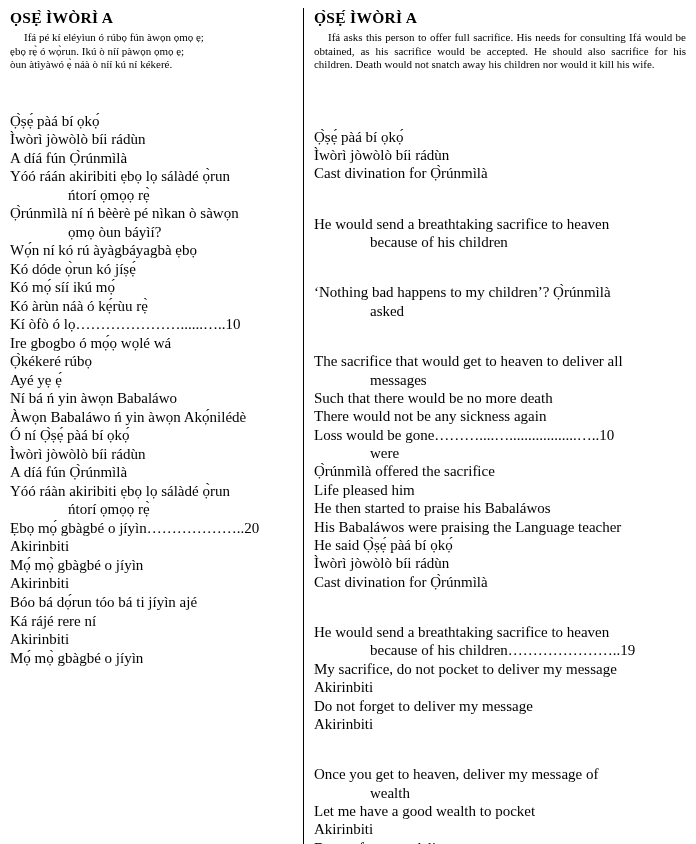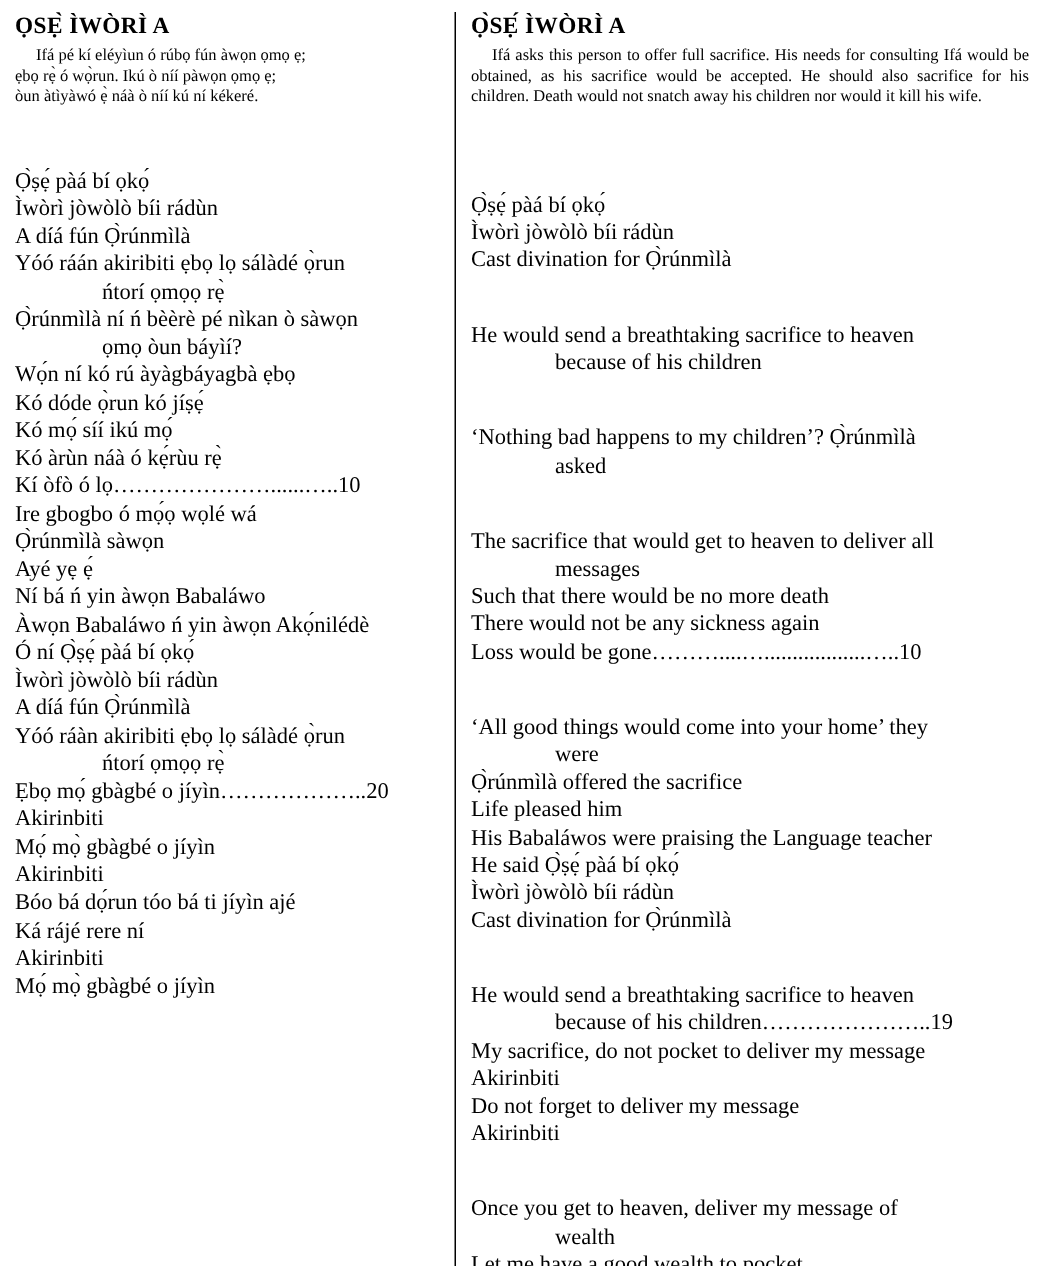--- a/index.html
+++ b/index.html
@@ -114,21 +114,21 @@
           <div class="line">Yóó ráán akiribiti ẹbọ lọ sálàdé ọ̀run</div>
           <div class="line indent">ńtorí ọmọọ rẹ̀</div>
           <div class="line">Ọ̀rúnmìlà ní ń bèèrè pé nìkan ò sàwọn</div>
           <div class="line indent">ọmọ òun báyìí?</div>
           <div class="line">Wọ́n ní kó rú àyàgbáyagbà ẹbọ</div>
           <div class="line">Kó dóde ọ̀run kó jíṣẹ́</div>
           <div class="line">Kó mọ́ síí ikú mọ́</div>
           <div class="line">Kó àrùn náà ó kẹ́rùu rẹ̀</div>
           <div class="line">Kí òfò ó lọ…………………......…..10</div>
           <div class="line">Ire gbogbo ó mọ́ọ wọlé wá</div>
-          <div class="line">Ọ̀rúnmìlà sàwọn</div>
+          <div class="line">Ọ̀kékeré rúbọ</div>
           <div class="line">Ayé yẹ ẹ́</div>
           <div class="line">Ní bá ń yin àwọn Babaláwo</div>
           <div class="line">Àwọn Babaláwo ń yin àwọn Akọ́nilédè</div>
           <div class="line">Ó ní Ọ̀ṣẹ́ pàá bí ọkọ́</div>
           <div class="line">Ìwòrì jòwòlò bíi rádùn</div>
           <div class="line">A díá fún Ọ̀rúnmìlà</div>
           <div class="line">Yóó ráàn akiribiti ẹbọ lọ sálàdé ọ̀run</div>
           <div class="line indent">ńtorí ọmọọ rẹ̀</div>
           <div class="line">Ẹbọ mọ́ gbàgbé o jíyìn………………..20</div>
           <div class="line">Akirinbiti</div>
@@ -153,24 +153,24 @@
           <div class="line">Cast divination for Ọ̀rúnmìlà</div>
           <div class="line just2">He would send a breathtaking sacrifice to heaven</div>
           <div class="line hang">because of his children</div>
           <div class="line just2">‘Nothing bad happens to my children’? Ọ̀rúnmìlà</div>
           <div class="line hang">asked</div>
           <div class="line just2">The sacrifice that would get to heaven to deliver all</div>
           <div class="line hang">messages</div>
           <div class="line">Such that there would be no more death</div>
           <div class="line">There would not be any sickness again</div>
           <div class="line">Loss would be gone………....…..................…..10</div>
-          <div class="line just2">‘All good things would come into your home’ they</div>
           <div class="line hang">were</div>
           <div class="line">Ọ̀rúnmìlà offered the sacrifice</div>
           <div class="line">Life pleased him</div>
+          <div class="line">He then started to praise his Babaláwos</div>
           <div class="line">His Babaláwos were praising the Language teacher</div>
           <div class="line">He said Ọ̀ṣẹ́ pàá bí ọkọ́</div>
           <div class="line">Ìwòrì jòwòlò bíi rádùn</div>
           <div class="line">Cast divination for Ọ̀rúnmìlà</div>
           <div class="line just2">He would send a breathtaking sacrifice to heaven</div>
           <div class="line hang">because of his children…………………..19</div>
           <div class="line">My sacrifice, do not pocket to deliver my message</div>
           <div class="line">Akirinbiti</div>
           <div class="line">Do not forget to deliver my message</div>
           <div class="line">Akirinbiti</div>

